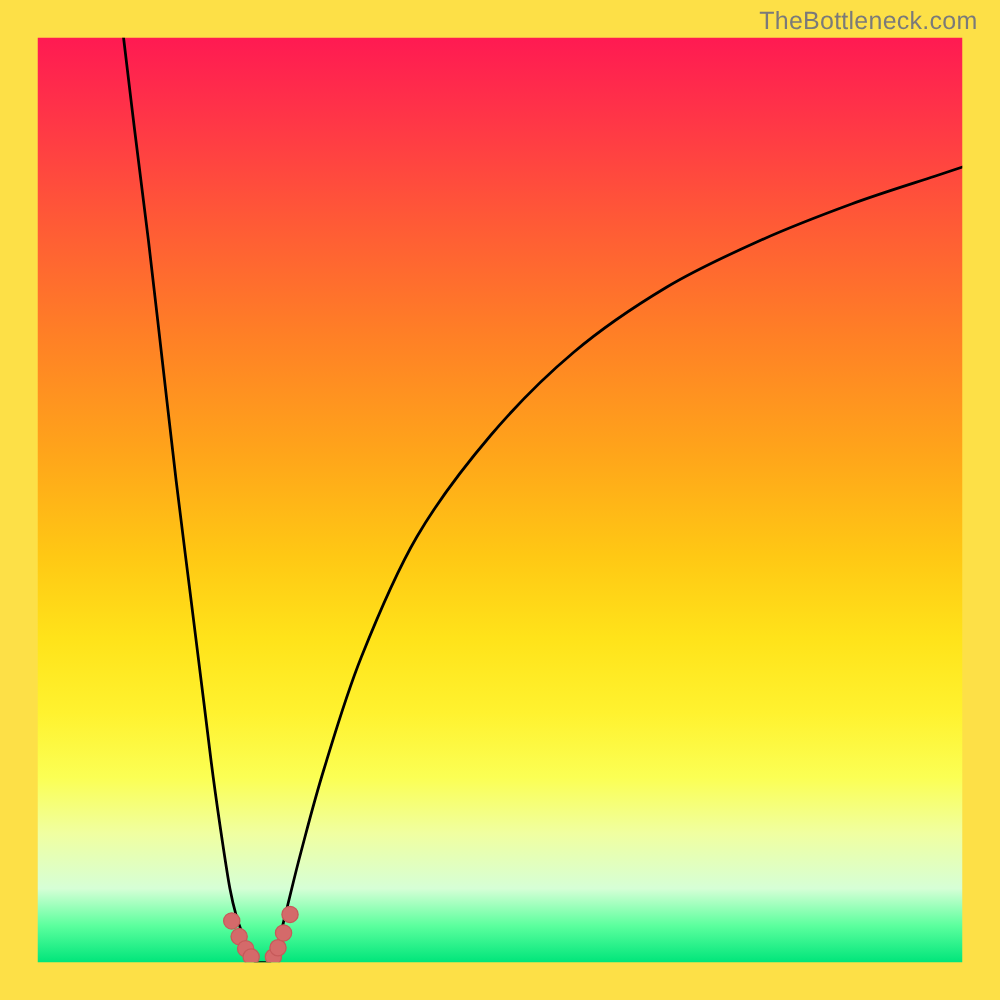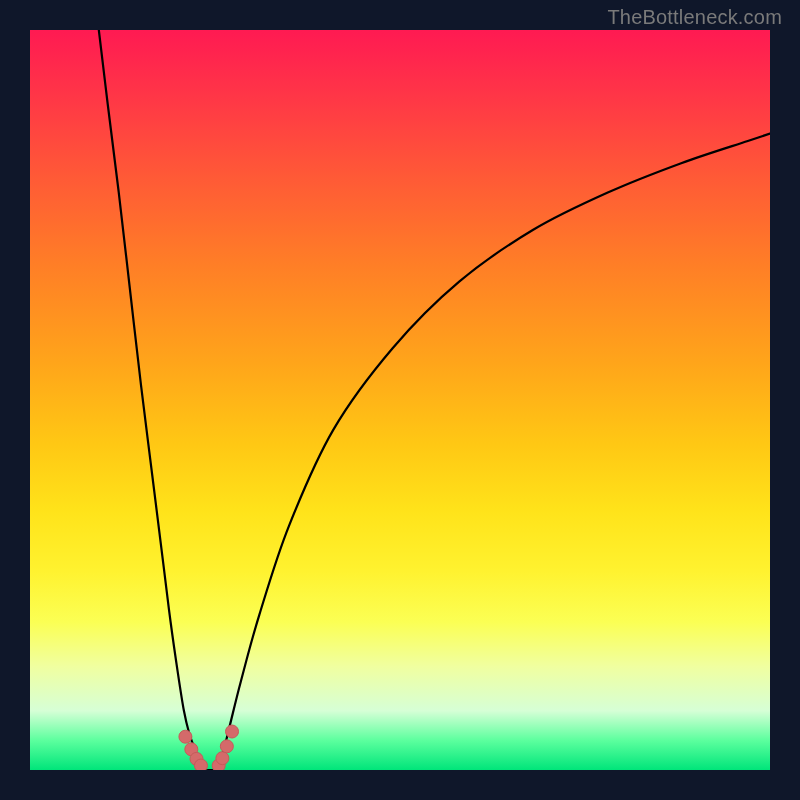--- a/index.html
+++ b/index.html
@@ -10,21 +10,21 @@
     overflow: hidden;
     background: #000;
     font-family: Arial, Helvetica, sans-serif;
   }
   .frame {
     position: absolute;
     left: 0;
     top: 0;
     width: 800px;
     height: 800px;
-    background: #0f172a;
+    background: #fde047;
   }
   .plot-area {
     position: absolute;
     left: 30px;
     top: 30px;
     width: 740px;
     height: 740px;
     overflow: hidden;
   }
   .gradient {

